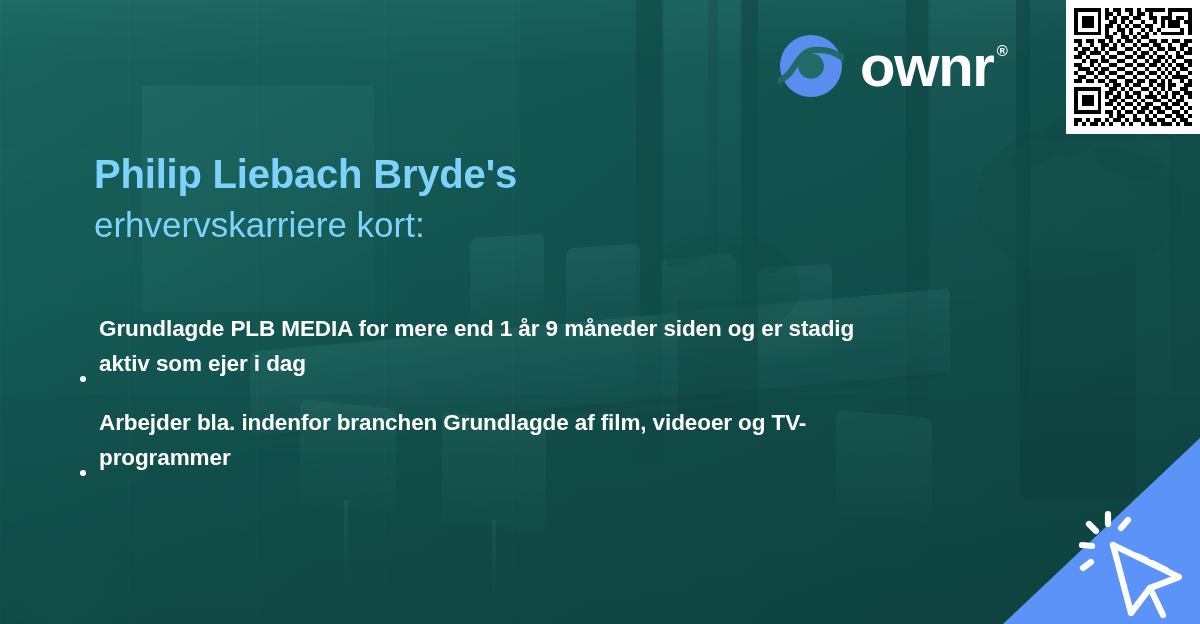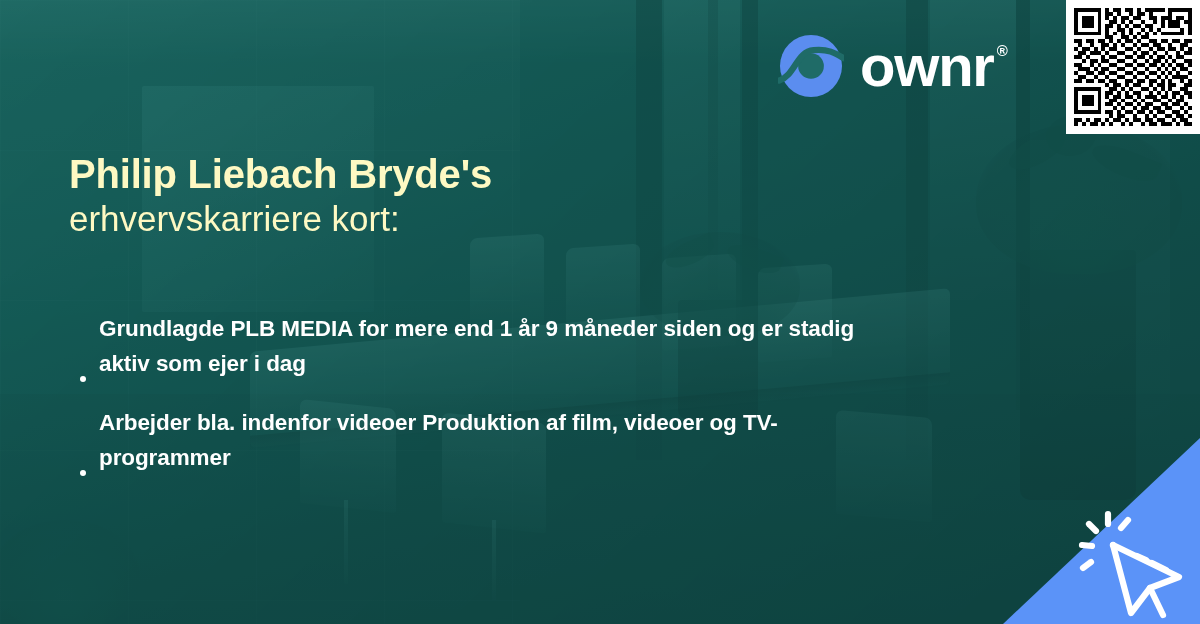--- a/index.html
+++ b/index.html
@@ -175,34 +175,35 @@
     width: 134px; height: 134px;
     background: #ffffff;
     padding: 0;
     box-sizing: border-box;
   }
   .qr-panel svg { display: block; }
 
   
   .headline {
     position: absolute;
-    left: 69px; top: 152px;
-    color: #fef9c3;
+    left: 94px; top: 152px;
+    color: #7dd3fc;
   }
   .headline .l1 {
     font-size: 40px;
     font-weight: bold;
     line-height: 1.14;
     letter-spacing: -0.2px;
     white-space: nowrap;
   }
   .headline .l2 {
     font-size: 35px;
     font-weight: normal;
     line-height: 1.2;
+    margin-top: 6px;
     white-space: nowrap;
   }
 
   
   .bullets {
     position: absolute;
     left: 80px; top: 312px;
     width: 830px;
     color: #ffffff;
   }
@@ -811,21 +812,21 @@
     <div class="l2">erhvervskarriere kort:</div>
   </div>
 
   <div class="bullets">
     <div class="bullet">
       <span class="bullet-dot"></span>
       <span class="bullet-text">Grundlagde PLB MEDIA for mere end 1 år 9 måneder siden og er stadig aktiv som ejer i dag</span>
     </div>
     <div class="bullet">
       <span class="bullet-dot"></span>
-      <span class="bullet-text">Arbejder bla. indenfor videoer Produktion af film, videoer og TV-programmer</span>
+      <span class="bullet-text">Arbejder bla. indenfor branchen Grundlagde af film, videoer og TV-programmer</span>
     </div>
   </div>
 
   <div class="corner">
     <svg width="1200" height="624" viewBox="0 0 1200 624" aria-hidden="true">
       <polygon points="1200,438 1200,624 1003,624" fill="#5b93f8"></polygon>
       <g fill="none" stroke="#ffffff" stroke-width="6.2" stroke-linecap="round" stroke-linejoin="round">
         <path d="M1113 545 L1179 577 L1150 588 L1163 615"></path>
         <path d="M1113 545 L1131 613 L1150 588"></path>
         <line x1="1137" y1="556" x2="1146" y2="560"></line>

